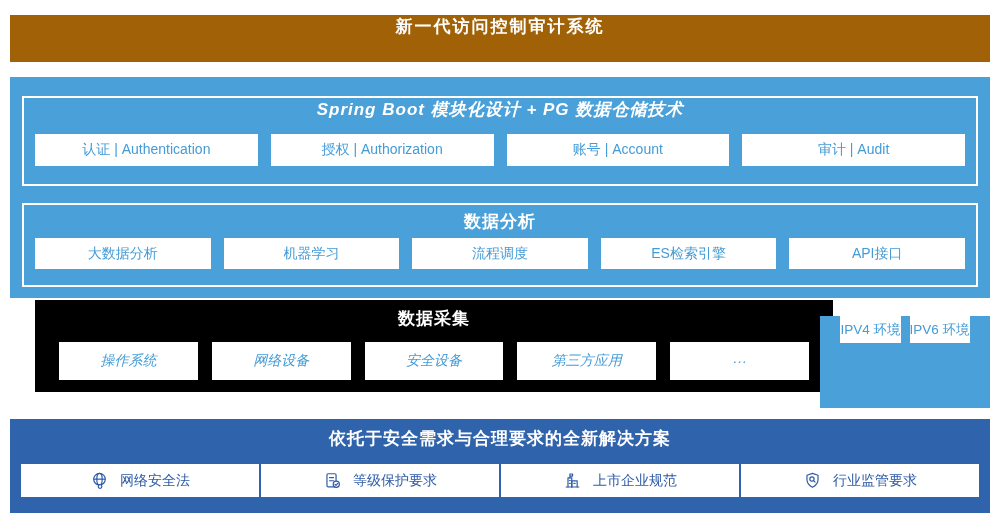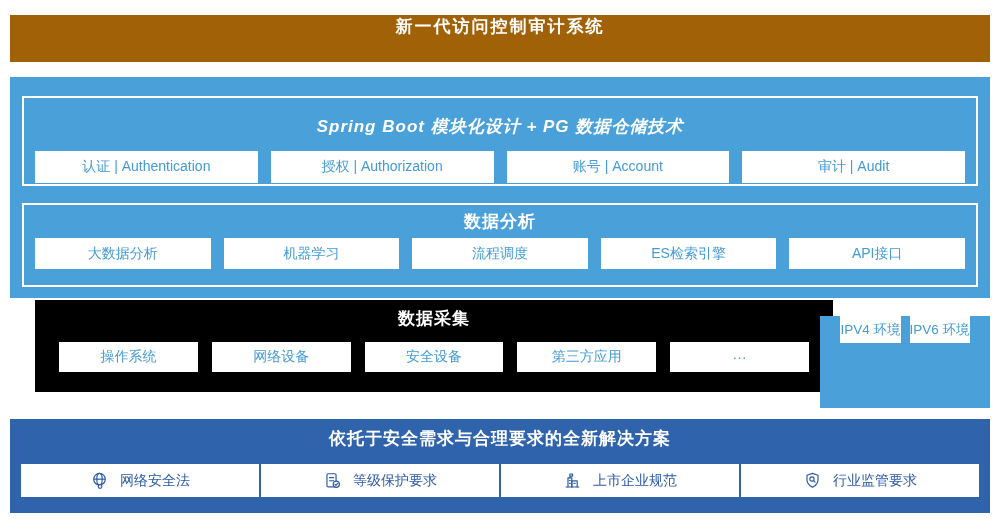--- a/index.html
+++ b/index.html
@@ -24,41 +24,41 @@
   }
   .frame {
     position:absolute; left:12px; width:956px; border:2px solid #ffffff;
   }
   .frame1 { top:19px; height:90px; }
   .frame2 { top:126px; height:84px; }
   .frame-title {
     color:#ffffff; text-align:center; font-size:17px; font-weight:bold;
     letter-spacing:1px; line-height:22px;
   }
-  .frame1 .frame-title { margin-top:18px; font-style:italic; }
+  .frame1 .frame-title { margin-top:1px; font-style:italic; }
   .frame2 .frame-title { margin-top:6px; }
   .chip-row { display:flex; gap:13px; padding:0 11px;border-radius:11px; }
   .frame1 .chip-row { margin-top:13px; }
   .frame2 .chip-row { margin-top:5px; }
   .chip {
     flex:1; height:32px; background:#ffffff;
     display:flex; align-items:center; justify-content:center;
     color:#449bd6; font-size:14px; white-space:nowrap;
   }
   .frame2 .chip { height:31px; }
 
   
   .collection {
     position:absolute; left:10px; top:300px; width:798px; height:92px;
     background:#000000;
     margin-left:25px;
   }
   .collection .frame-title { margin-top:8px; }
   .collection .chip-row { gap:14px; padding:0 24px; margin-top:12px; }
-  .collection .chip { height:30px; }
+  .collection .chip { height:38px;font-style:italic; }
 
   
   .env {
     position:absolute; left:820px; top:316px; width:170px; height:92px;
     background:#4aa0d8;
     display:flex; flex-direction:row; align-items:stretch; justify-content:center;
     gap:9px; padding:0 9px;
   }
   .env .chip { flex:none; height:27px; font-size:13.5px; }
 

